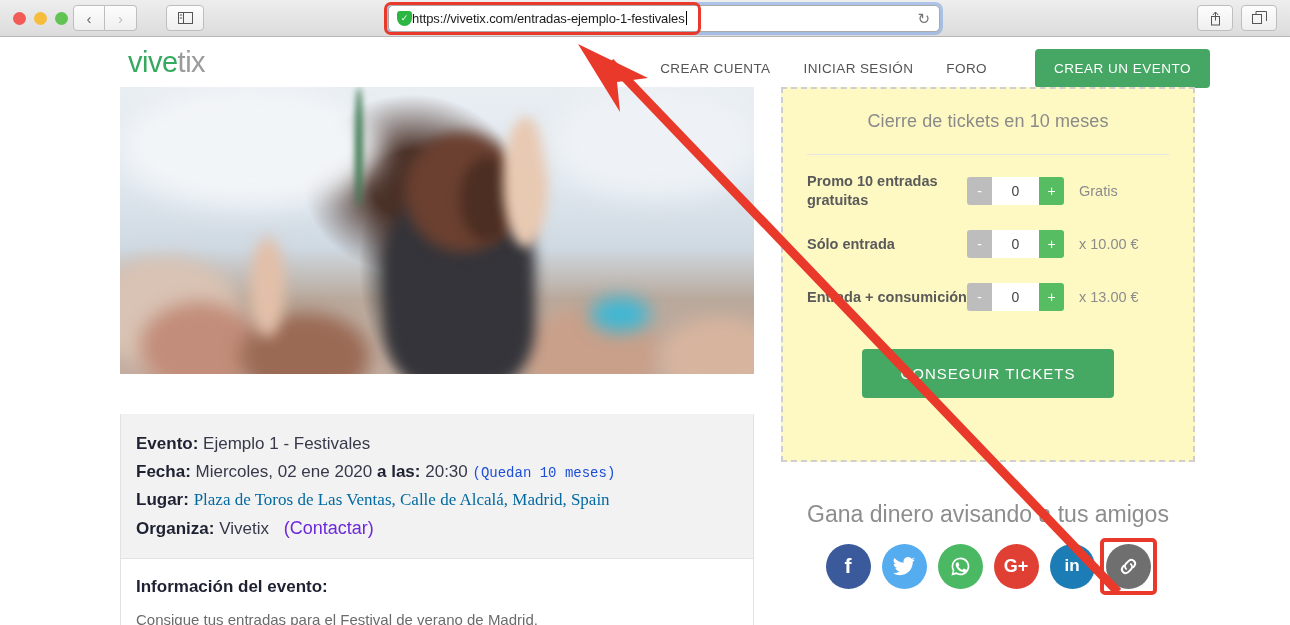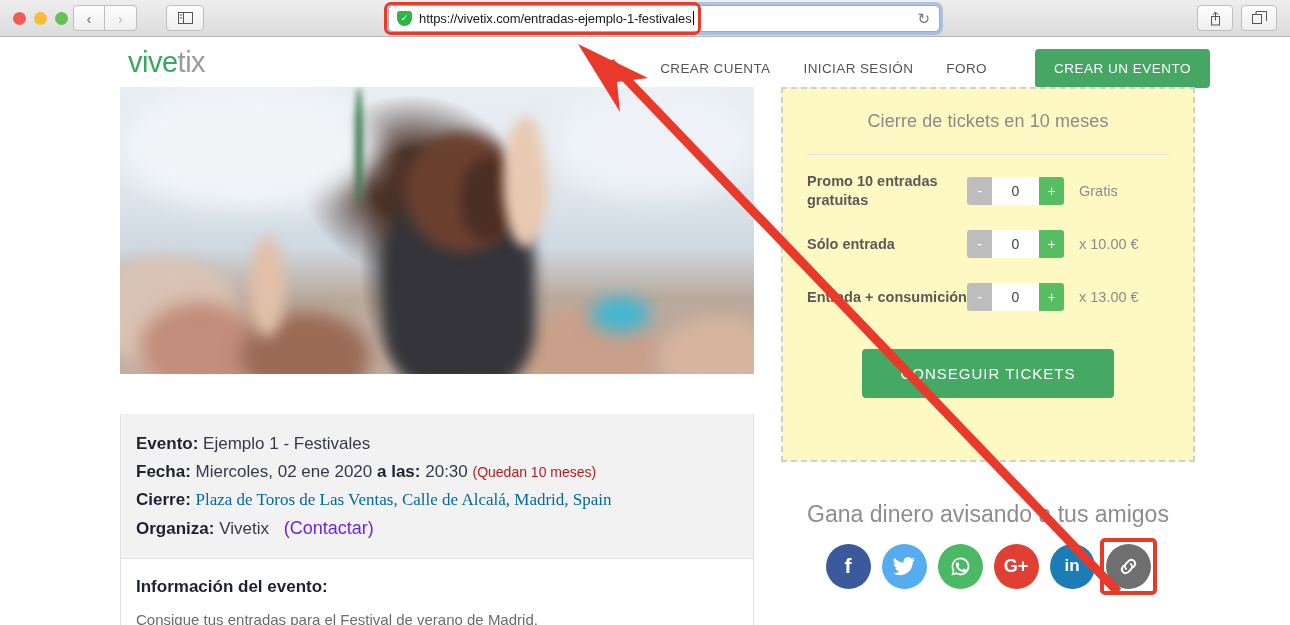--- a/index.html
+++ b/index.html
@@ -52,21 +52,21 @@
     box-shadow: 0 0 0 3px rgba(120,160,225,.55);
     display: flex; align-items: center;
   }
   .url-shield {
     margin-left: 8px; width: 15px; height: 15px;
     background: #2cb742; border-radius: 3px 3px 50% 50%;
     display: flex; align-items: center; justify-content: center;
     color: #fff; font-size: 9px; line-height: 1;
   }
   .url-text {
-    margin-left: 7px; font-size: 13px; color: #1a1a1a;
+    font-size: 13px; color: #1a1a1a;
     white-space: nowrap; letter-spacing: -.1px;
   }
   .url-caret {
     display: inline-block; width: 1px; height: 14px;
     background: #000; vertical-align: -2px; margin-left: 1px;
   }
   .url-reload {
     position: absolute; right: 9px; top: 4px;
     font-size: 15px; color: #777;
   }
@@ -123,21 +123,21 @@
   .detail-box {
     width: 634px;
     background: #f2f2f2;
     border: 1px solid #e2e2e2; border-top: none;
     padding: 16px 15px 14px 15px;
     margin-top: 40px;
   }
   .detail-line { font-size: 17px; color: #37394a; line-height: 1.65; white-space: nowrap; }
   .detail-line b { color: #1e2132; font-weight: bold; }
   .detail-line .green { color: #0369a1; font-family: Liberation Serif, serif; }
-  .detail-line .muted { color: #b91c1c; font-size: 14px; }
+  .detail-line .muted { color: #1d4ed8; font-size: 14px; font-family: Liberation Mono, monospace; }
   .contact-link { color: #6d28d9; font-size: 18px; margin-left: 10px; text-decoration: none; }
 
   .info-box {
     width: 634px; background: #fff;
     border: 1px solid #e2e2e2; border-top: none;
     padding: 18px 15px 16px 15px;
   }
   .info-title { font-size: 17px; font-weight: bold; color: #1e2132; margin-bottom: 14px; }
   .info-text { font-size: 15px; color: #6b6b6b; }
 
@@ -308,21 +308,21 @@
       <span>Ejemplo 1 - Festivales</span>
     </div>
     <div class="detail-line">
       <b>Fecha:</b>
       <span>Miercoles, 02 ene 2020</span>
       <b>a las:</b>
       <span>20:30</span>
       <span class="muted">(Quedan 10 meses)</span>
     </div>
     <div class="detail-line">
-      <b>Cierre:</b>
+      <b>Lugar:</b>
       <span class="green">Plaza de Toros de Las Ventas, Calle de Alcalá, Madrid, Spain</span>
     </div>
     <div class="detail-line">
       <b>Organiza:</b>
       <span>Vivetix</span>
       <a class="contact-link" href="#">(Contactar)</a>
     </div>
   </div>
 
   <div class="info-box">

